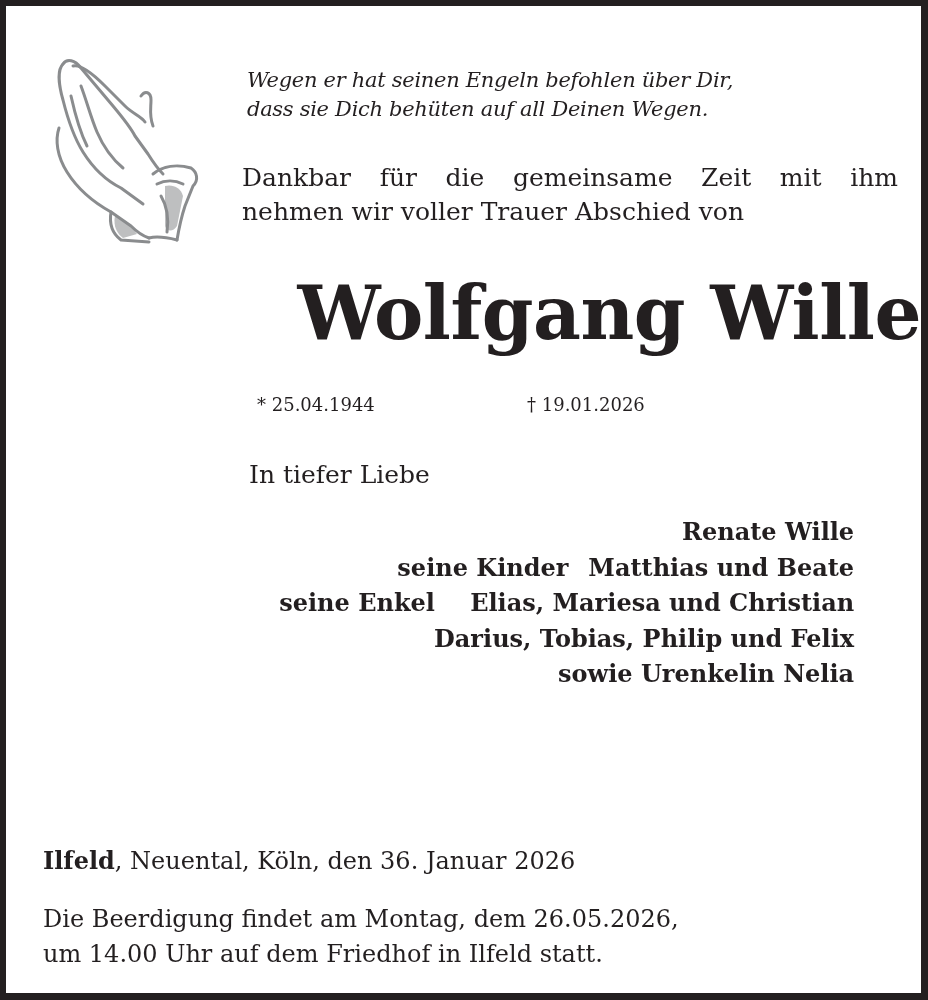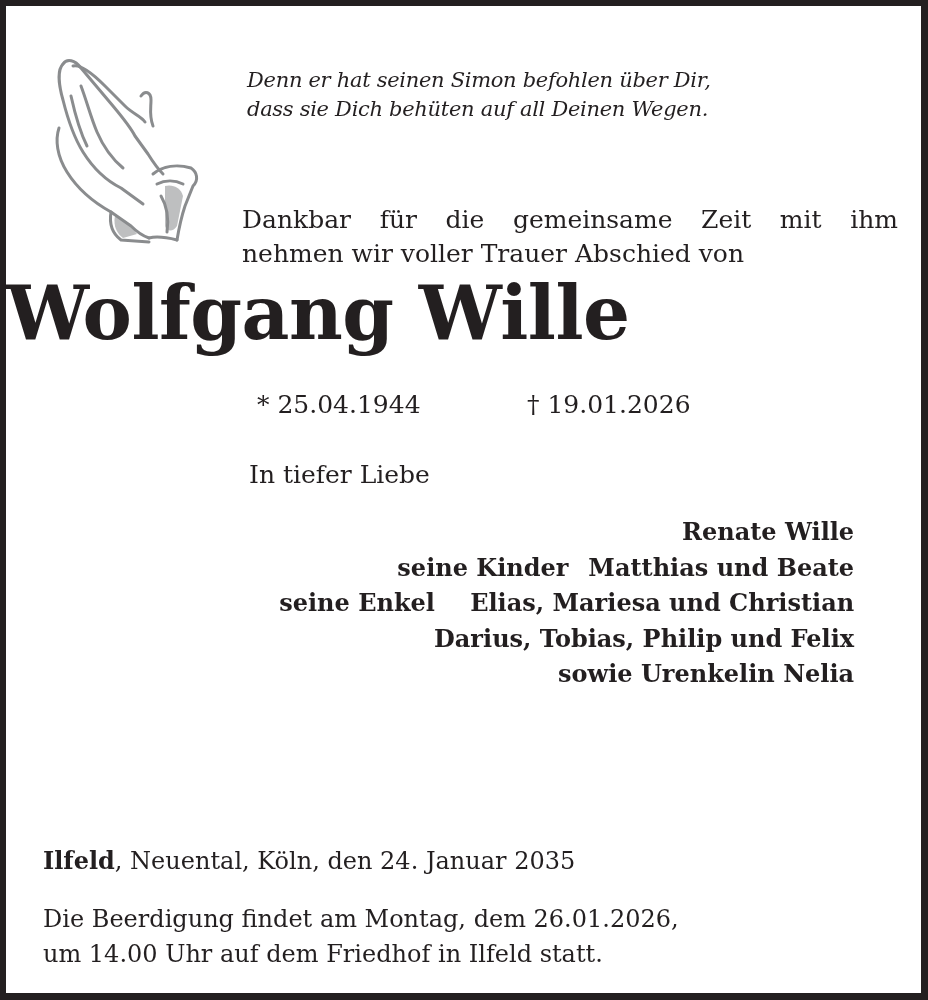--- a/index.html
+++ b/index.html
@@ -5,24 +5,24 @@
     html, body { margin: 0; padding: 0; }
     body { width: 928px; height: 1000px; background: #231f20; position: relative; overflow: hidden; }
     .frame {
       position: absolute; left: 6px; top: 6px; width: 915px; height: 987px;
       background: #ffffff; color: #231f20;
       font-family: "DejaVu Serif", "Liberation Serif", serif;
     }
     .abs { position: absolute; white-space: nowrap; }
     .hands { position: absolute; left: 47px; top: 50px; width: 150px; height: 190px; }
     .verse { left: 241px; top: 60px; font-style: italic; font-size: 21px; line-height: 29px; letter-spacing: -0.3px; }
-    .intro { left: 236px; top: 155px; width: 656px; font-size: 25px; line-height: 34px; margin-top: 42px; }
+    .intro { left: 236px; top: 155px; width: 656px; font-size: 25px; line-height: 34px; }
     .intro .justify { display: block; text-align: justify; text-align-last: justify; }
-    .name { left: 0; width: 915px; top: 262px; text-align: left; font-weight: bold; font-size: 74px; line-height: 90px; letter-spacing: -0.5px; }
-    .dates { top: 382px; font-size: 25px; line-height: 34px; }
+    .name { left: 0; width: 915px; top: 262px; text-align: right; font-weight: bold; font-size: 74px; line-height: 90px; letter-spacing: -0.5px; }
+    .dates { top: 382px; font-size: 18px; line-height: 34px; }
     .love { left: 243px; top: 452px; font-size: 25px; line-height: 34px; }
     .mourners { left: 237px; top: 508px; font-weight: bold; font-size: 24px; line-height: 35.5px; }
     .mourners .row { display: flex; justify-content: flex-end; }
     .mourners .lbl { width: 191px; flex: none; }
     .place { left: 37px; top: 838px; font-size: 24px; line-height: 34px; }
     .funeral { left: 37px; top: 896px; font-size: 24px; line-height: 35px; }
   </style>
 </head>
 <body>
 
@@ -43,21 +43,21 @@
       <path d="M108 140 C114 150 116 162 114 176"></path>
       <path d="M58 156 C56 168 60 178 68 184 L96 186"></path>
     </g>
     <g fill="#8a8c8e" opacity="0.55">
       <path d="M112 130 C120 128 128 132 130 140 L124 170 C120 176 114 176 112 170 Z"></path>
       <path d="M62 160 C70 164 78 170 84 178 L70 182 C64 178 60 170 62 160 Z"></path>
     </g>
   </svg>
 
   <div class="abs verse">
-    <div>Denn er hat seinen Simon befohlen über Dir,</div>
+    <div>Wegen er hat seinen Engeln befohlen über Dir,</div>
     <div>dass sie Dich behüten auf all Deinen Wegen.</div>
   </div>
 
   <div class="abs intro">
     <span class="justify">Dankbar für die gemeinsame Zeit mit ihm</span>
     <span>nehmen wir voller Trauer Abschied von</span>
   </div>
 
   <div class="abs name">Wolfgang Wille</div>
 
@@ -81,21 +81,21 @@
     <div class="row">
       <span class="lbl"></span>
       <span>Darius, Tobias, Philip und Felix</span>
     </div>
     <div class="row">
       <span>sowie Urenkelin Nelia</span>
     </div>
   </div>
 
   <div class="abs place">
-    <b>Ilfeld</b><span>, Neuental, Köln, den 24. Januar 2035</span>
+    <b>Ilfeld</b><span>, Neuental, Köln, den 36. Januar 2026</span>
   </div>
 
   <div class="abs funeral">
-    <div>Die Beerdigung findet am Montag, dem 26.01.2026,</div>
+    <div>Die Beerdigung findet am Montag, dem 26.05.2026,</div>
     <div>um 14.00 Uhr auf dem Friedhof in Ilfeld statt.</div>
   </div>
 
 </div>
 
 </body></html>

